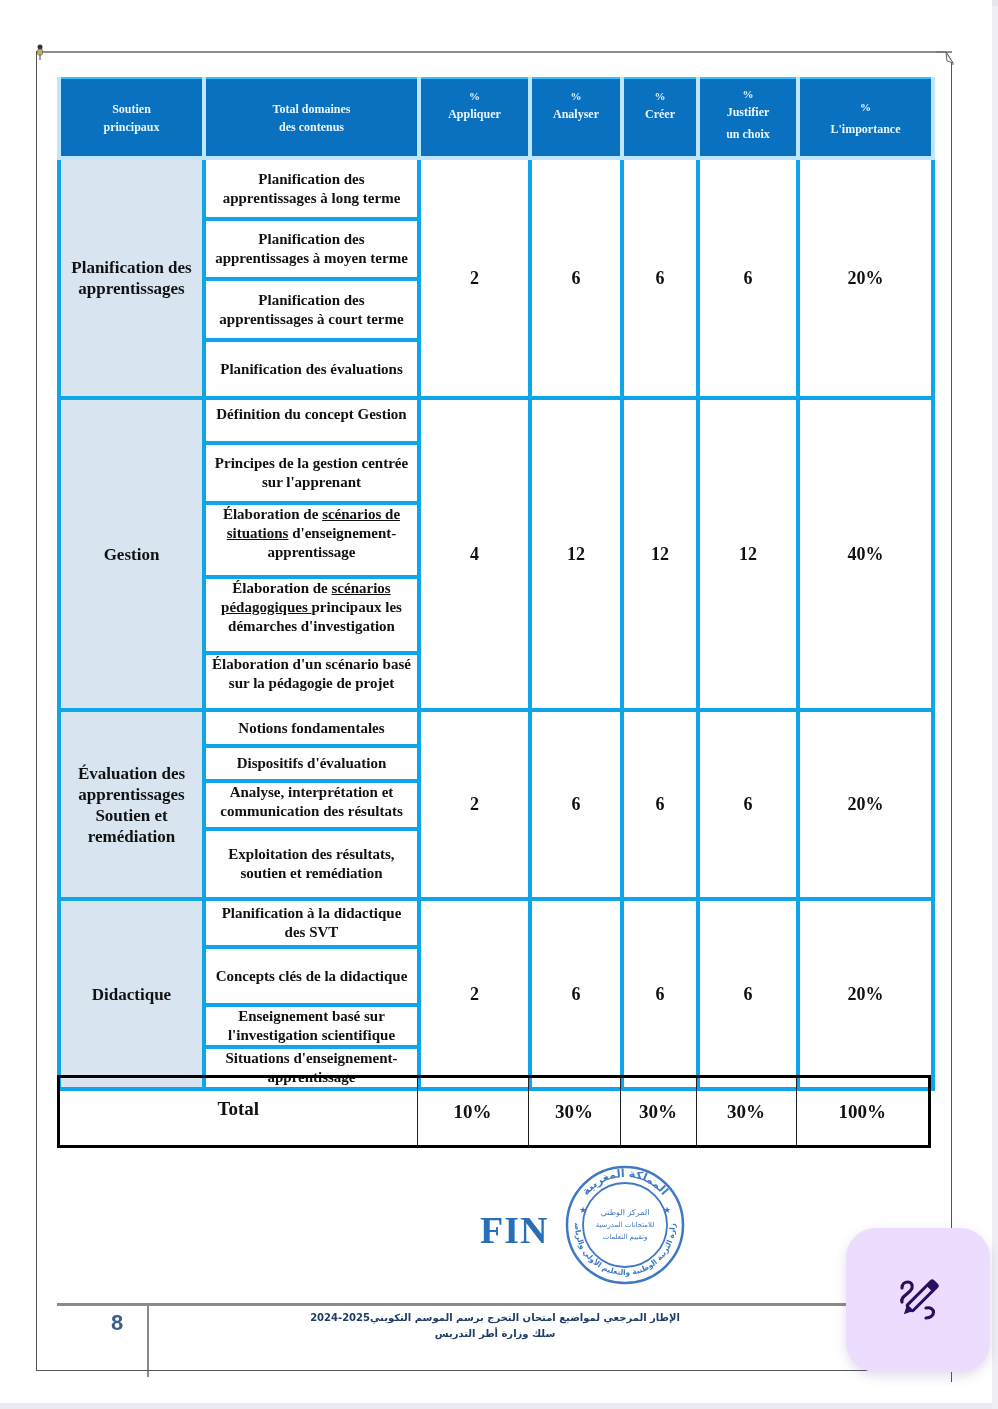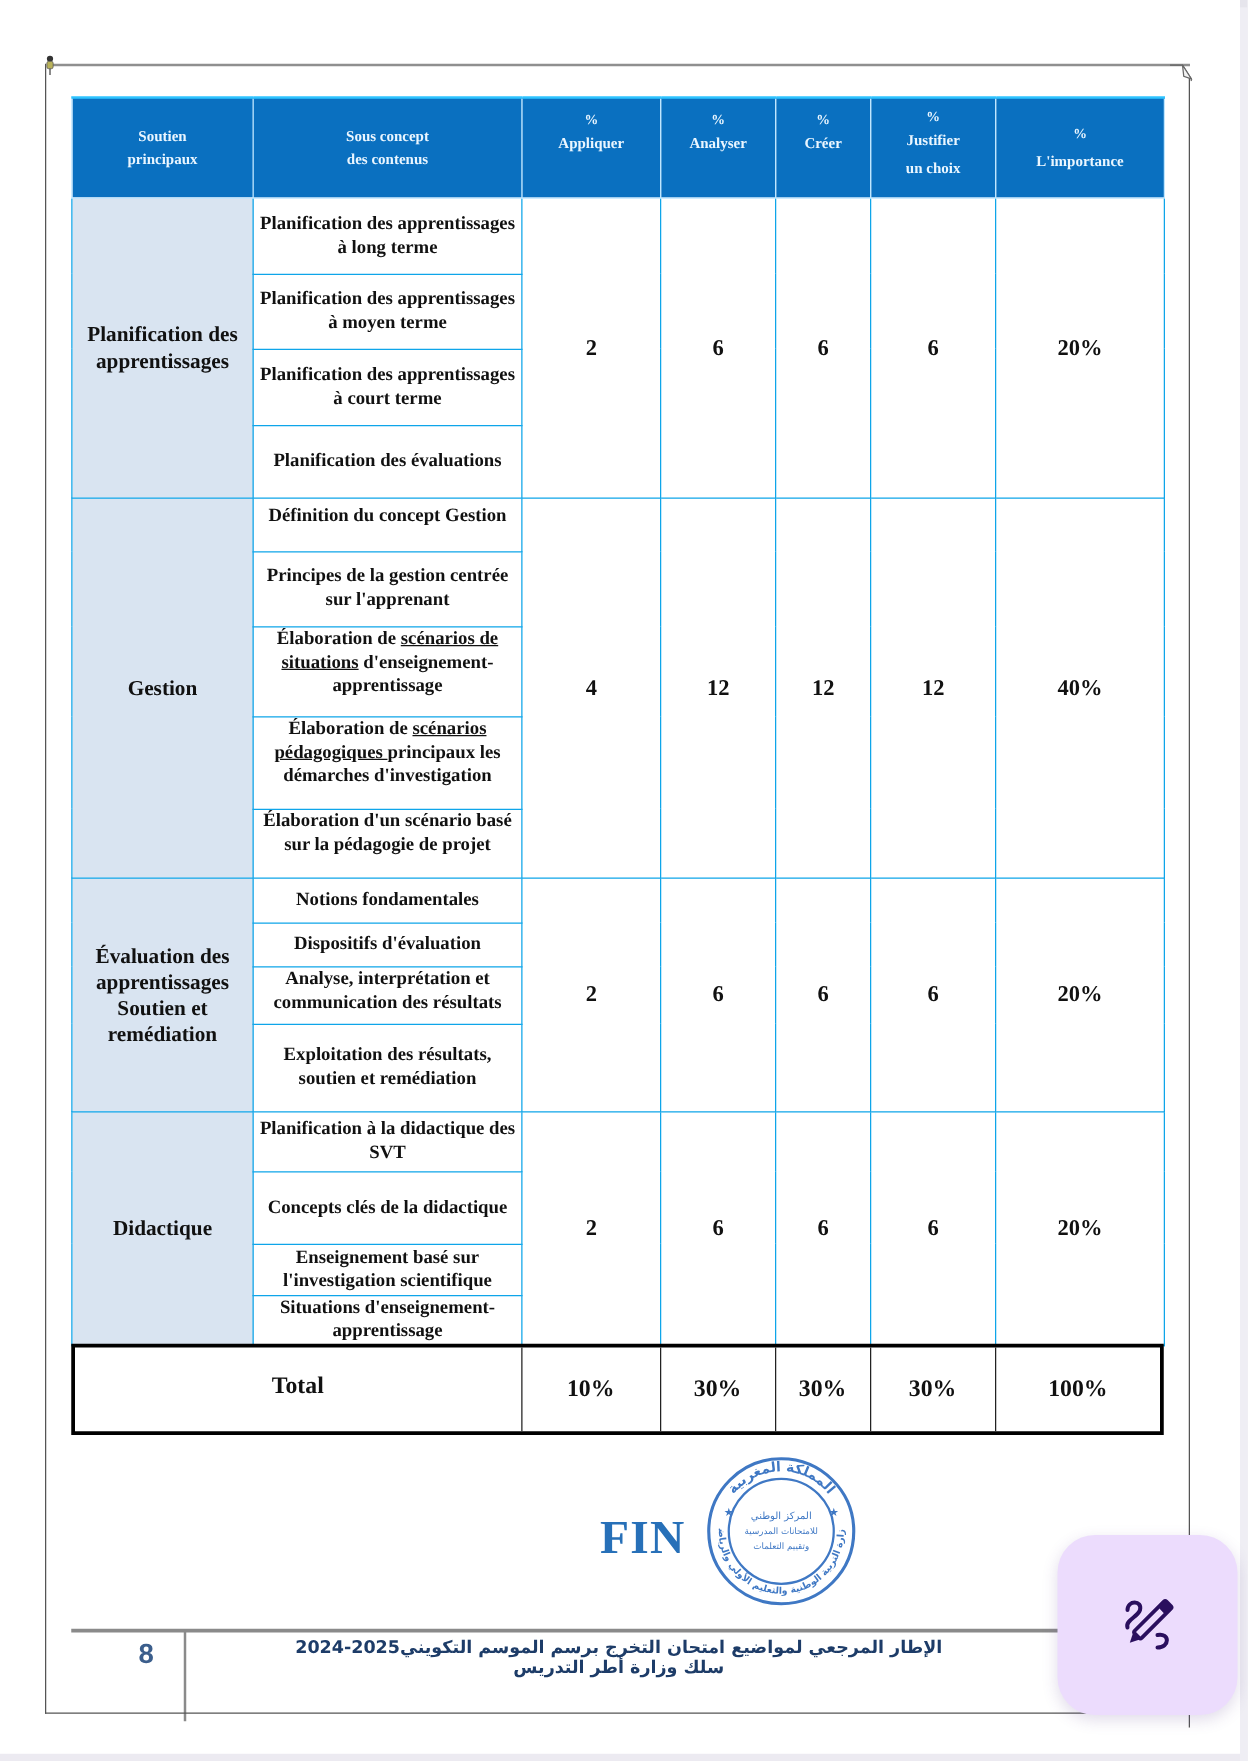--- a/index.html
+++ b/index.html
@@ -14,41 +14,41 @@
   
   .frame-top { position: absolute; left: 40px; top: 51px; width: 912px; height: 2px; background: #8f8f8f; }
   .frame-left { position: absolute; left: 36px; top: 51px; width: 1px; height: 1320px; background: #555; }
   .frame-right { position: absolute; left: 951px; top: 62px; width: 1px; height: 1320px; background: #555; }
   .frame-bottom { position: absolute; left: 36px; top: 1370px; width: 916px; height: 1px; background: #555; }
   .corner-fold { position: absolute; left: 936px; top: 51px; width: 18px; height: 14px; }
   .pin-icon { position: absolute; left: 35px; top: 44px; width: 10px; height: 16px; }
 
   
   .grid { position: absolute; left: 57px; top: 77px; width: 874px; border-collapse: collapse; table-layout: fixed; }
-  .grid td, .grid th { border: 1px solid #0ea5e9; text-align: center; vertical-align: middle; font-weight: bold; }
+  .grid td, .grid th { border: 4px solid #0ea5e9; text-align: center; vertical-align: middle; font-weight: bold; }
   .grid th { background: #0a70c0; color: #eaf6ff; font-size: 12px; line-height: 18px; border-color: #bfe6ff; border-top: 2px solid #2fc3ff; }
   .grid th .pct { display: block; font-size: 11px; }
   .grid td.domain { background: #d9e4f1; font-size: 17px; line-height: 21px; padding: 0 4px; }
   .grid td.sub { font-size: 15px; line-height: 19px; padding: 0 4px; overflow: hidden; }
   .grid td.num { font-size: 18px; }
   .u { text-decoration: underline; }
   .total-box { position: absolute; left: 57px; top: 1075px; width: 874px; height: 73px; border: 3px solid #000; }
   .total-grid { width: 100%; height: 100%; border-collapse: collapse; table-layout: fixed; }
   .total-grid td { border-left: 1px solid #222; text-align: center; font-weight: bold; font-size: 19px; }
   .total-grid td:first-child { border-left: none; }
 
   
   .fin { position: absolute; left: 480px; top: 1208px; font-size: 38px; font-weight: bold; color: #2770b8; letter-spacing: 1px; }
   .stamp { position: absolute; left: 563px; top: 1163px; width: 124px; height: 124px; }
 
   
   .footer-line { position: absolute; left: 57px; top: 1303px; width: 876px; height: 3px; background: #8a8a8a; }
   .footer-divider { position: absolute; left: 147px; top: 1305px; width: 2px; height: 72px; background: #8a8a8a; }
   .page-number { position: absolute; left: 100px; top: 1310px; width: 34px; text-align: center; font-family: "Liberation Sans", sans-serif; font-weight: bold; font-size: 22px; color: #3b5e8c; }
-  .footer-text { position: absolute; left: 160px; top: 1310px; width: 670px; text-align: center; direction: rtl; font-family: "DejaVu Sans", sans-serif; font-size: 14px; font-weight: bold; line-height: 16px; color: #1a6ea0; }
+  .footer-text { position: absolute; left: 160px; top: 1310px; width: 670px; text-align: center; direction: rtl; font-family: "DejaVu Sans", sans-serif; font-size: 10px; font-weight: bold; line-height: 16px; color: #1a6ea0; }
   .footer-text .l1 { color: #1d3c68; }
   .footer-text .l2 { color: #1d3c68; }
   .footer-text .l3 { color: #1a7f9a; }
 
   
   .fab { position: absolute; left: 846px; top: 1228px; width: 144px; height: 144px; border-radius: 30px; background: #ecdcfd; box-shadow: 0 4px 12px rgba(90,60,140,0.18); display: flex; align-items: center; justify-content: center; }
 </style>
 </head>
 <body>
 
@@ -78,21 +78,21 @@
         <col style="width:76px">
         <col style="width:100px">
         <col style="width:135px">
     </colgroup>
     <thead>
       <tr style="height:80px">
         <th>
           <span>Soutien</span><br><span>principaux</span>
         </th>
         <th>
-          <span>Sous concept</span><br><span>des contenus</span>
+          <span>Total domaines</span><br><span>des contenus</span>
         </th>
         <th style="vertical-align:top;padding-top:8px">
           <span class="pct">%</span><span>Appliquer</span>
         </th>
         <th style="vertical-align:top;padding-top:8px">
           <span class="pct">%</span><span>Analyser</span>
         </th>
         <th style="vertical-align:top;padding-top:8px">
           <span class="pct">%</span><span>Créer</span>
         </th>

